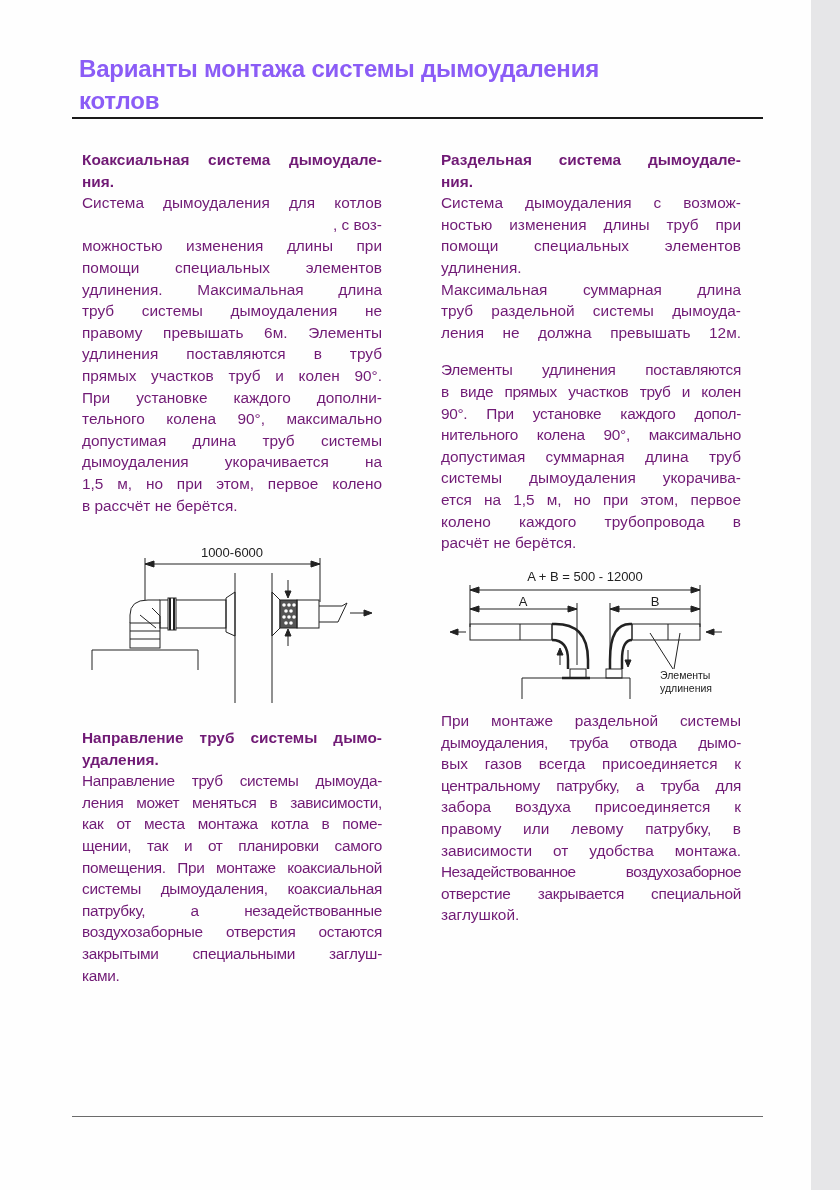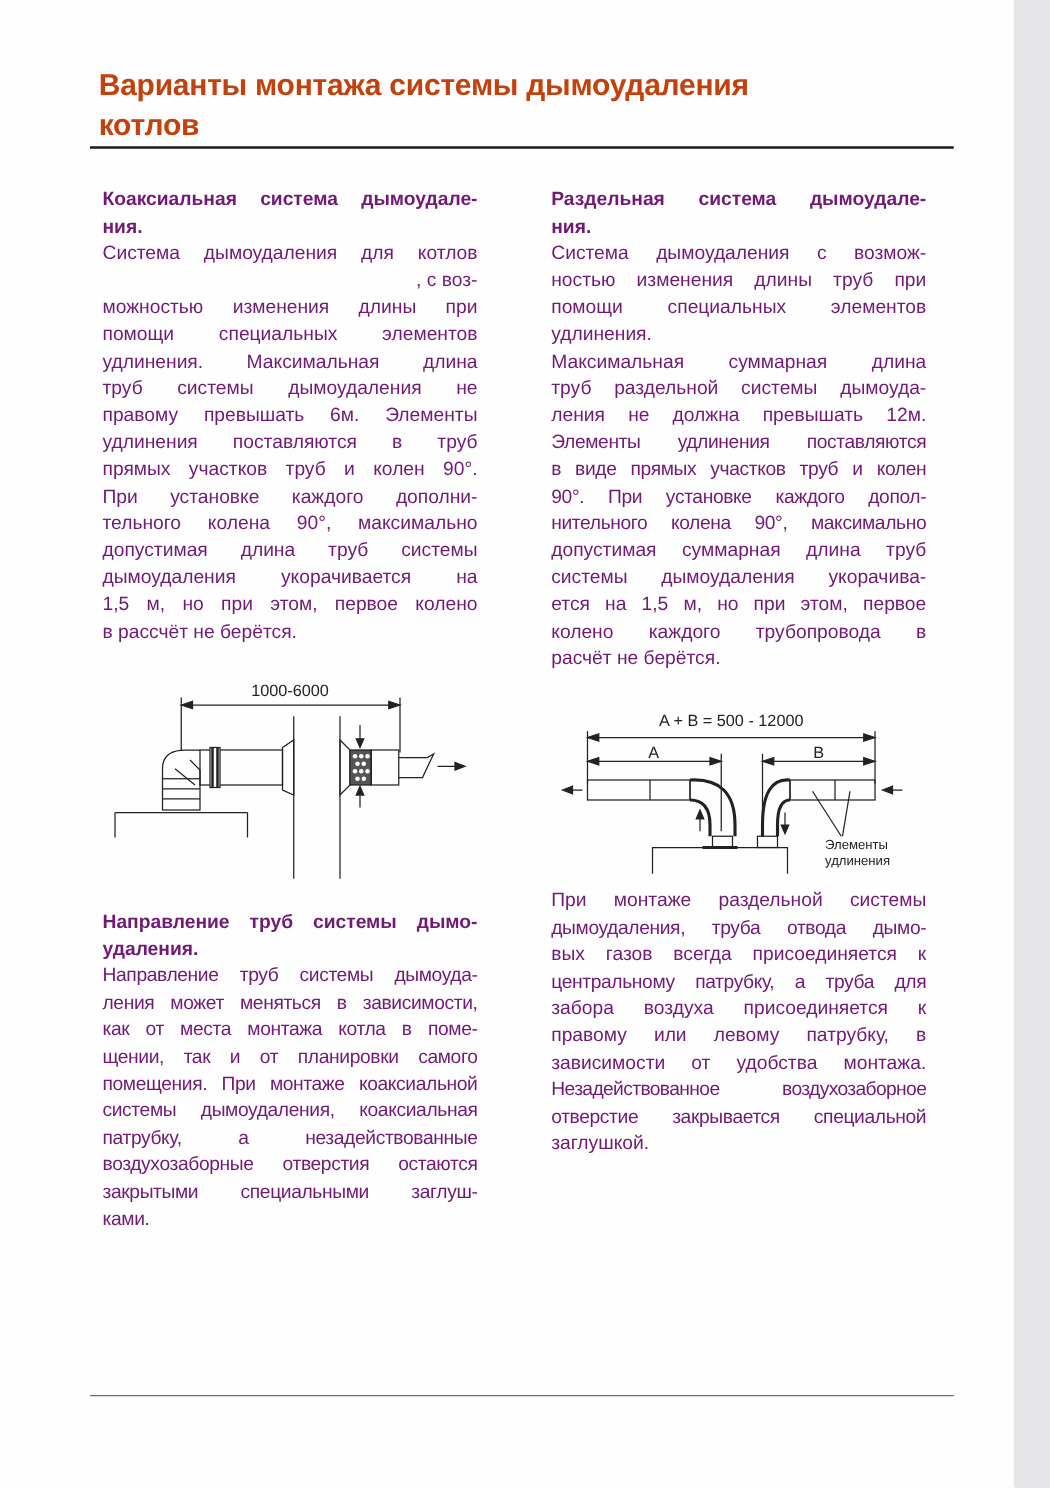--- a/index.html
+++ b/index.html
@@ -1,20 +1,20 @@
 <!DOCTYPE html>
 <html><head>
 <meta charset="utf-8">
 <style>
   html, body { margin:0; padding:0; }
   body { width:840px; height:1190px; position:relative; background:#fefefe; overflow:hidden;
          font-family:"Liberation Sans", sans-serif; color:#1a1a1a; }
   .side-strip { position:absolute; left:811px; top:0; width:29px; height:1190px; background:#e6e6e8; }
   .title { position:absolute; left:79px; top:53px; width:660px; font-size:24px; font-weight:bold;
-           line-height:32px; color:#c2410c; letter-spacing:-0.2px; }
+           line-height:32px; color:#8b5cf6; letter-spacing:-0.2px; }
   .rule-top { position:absolute; left:72px; top:117px; width:691px; height:2px; background:#1a1a1a; }
   .rule-bottom { position:absolute; left:72px; top:1116px; width:691px; height:1px; background:#6b6b6b; }
   .col { position:absolute; width:300px; font-size:15.4px; line-height:21.6px; color:#701a75; }
   .col .h { font-weight:bold; }
   .line { display:block; white-space:nowrap; text-align:justify; text-align-last:justify; }
   .line.last { text-align-last:left; }
   .line.right { text-align:center; text-align-last:right; }
   .diagram { position:absolute; }
   svg text { font-family:"Liberation Sans", sans-serif; }
 </style>
@@ -139,21 +139,21 @@
     <span class="line last">ния.</span>
   </div>
   <div>
     <span class="line">Система дымоудаления с возмож-</span>
     <span class="line">ностью изменения  длины труб при</span>
     <span class="line">помощи специальных элементов</span>
     <span class="line last">удлинения.</span>
     <span class="line">Максимальная суммарная длина</span>
     <span class="line">труб раздельной системы дымоуда-</span>
     <span class="line">ления не должна превышать 12м.</span>
-    <span class="line" style="letter-spacing:-0.3px;">Элементы удлинения поставляются</span>
+    <span class="line" style="letter-spacing:-0.3px;margin-top:16px;">Элементы удлинения поставляются</span>
     <span class="line" style="letter-spacing:-0.3px;">в виде прямых участков труб и колен</span>
     <span class="line" style="letter-spacing:-0.3px;">90°. При установке каждого  допол-</span>
     <span class="line" style="letter-spacing:-0.3px;">нительного колена 90°, максимально</span>
     <span class="line">допустимая суммарная длина труб</span>
     <span class="line">системы дымоудаления укорачива-</span>
     <span class="line">ется на 1,5 м, но при этом, первое</span>
     <span class="line">колено каждого трубопровода в</span>
     <span class="line last">расчёт не берётся.</span>
   </div>
 </div>

